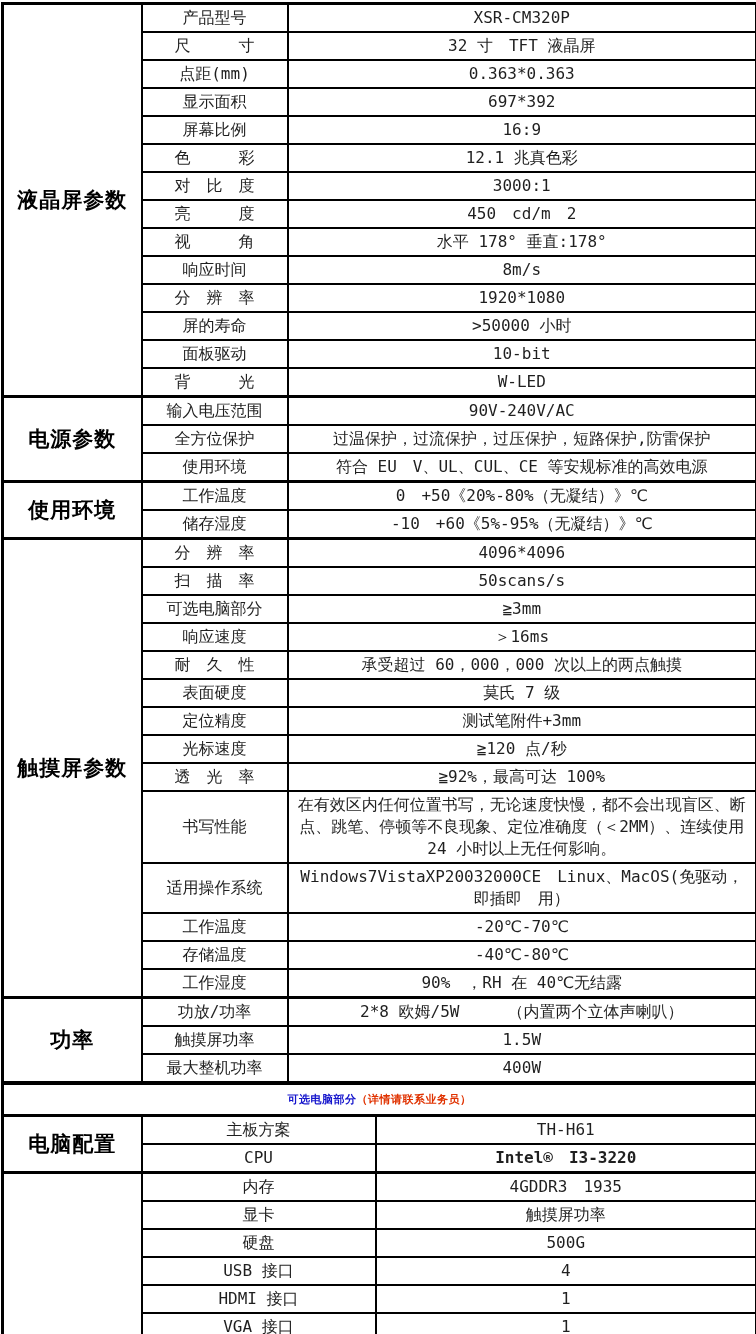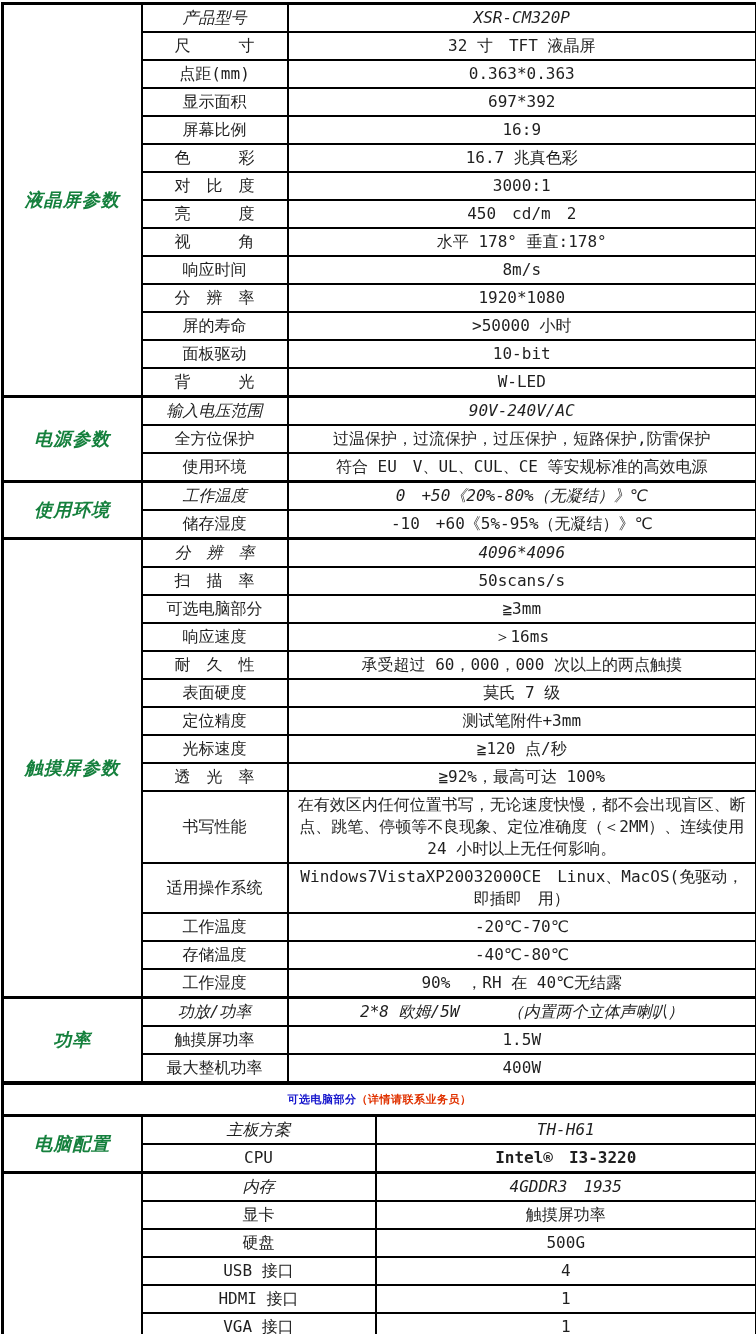--- a/index.html
+++ b/index.html
@@ -21,26 +21,26 @@
     text-align: center;
     vertical-align: middle;
     font-size: 16px;
     line-height: 22px;
     color: #1f1f1f;
     padding: 2px 4px;
     height: 21px;
     overflow: hidden;
     word-break: break-all;
   }
-  .t tr.sec-top td { border-top-width: 3px; font-style: italic; }
+  .t tr.sec-top td { border-top-width: 3px; }
   td.cat {
     font-weight: bold;
-    font-size: 18px;
+    font-size: 21px;
     letter-spacing: 1px;
-    color: #15803d;
+    color: #000000;
   }
   td.lbl { }
   td.val { }
   td.b { font-weight: bold; text-align: center; }
   tr.banner-row td {
     font-weight: bold;
     font-size: 11px;
     height: 25px;
     border-bottom-width: 3px;
     letter-spacing: 0.5px;
@@ -79,21 +79,21 @@
         <tr>
           <td class="lbl">显示面积</td>
           <td class="val">697*392</td>
         </tr>
         <tr>
           <td class="lbl">屏幕比例</td>
           <td class="val">16:9</td>
         </tr>
         <tr>
           <td class="lbl">色　　　彩</td>
-          <td class="val">16.7 兆真色彩</td>
+          <td class="val">12.1 兆真色彩</td>
         </tr>
         <tr>
           <td class="lbl">对　比　度</td>
           <td class="val">3000:1</td>
         </tr>
         <tr>
           <td class="lbl">亮　　　度</td>
           <td class="val">450　cd/m　2</td>
         </tr>
         <tr>

